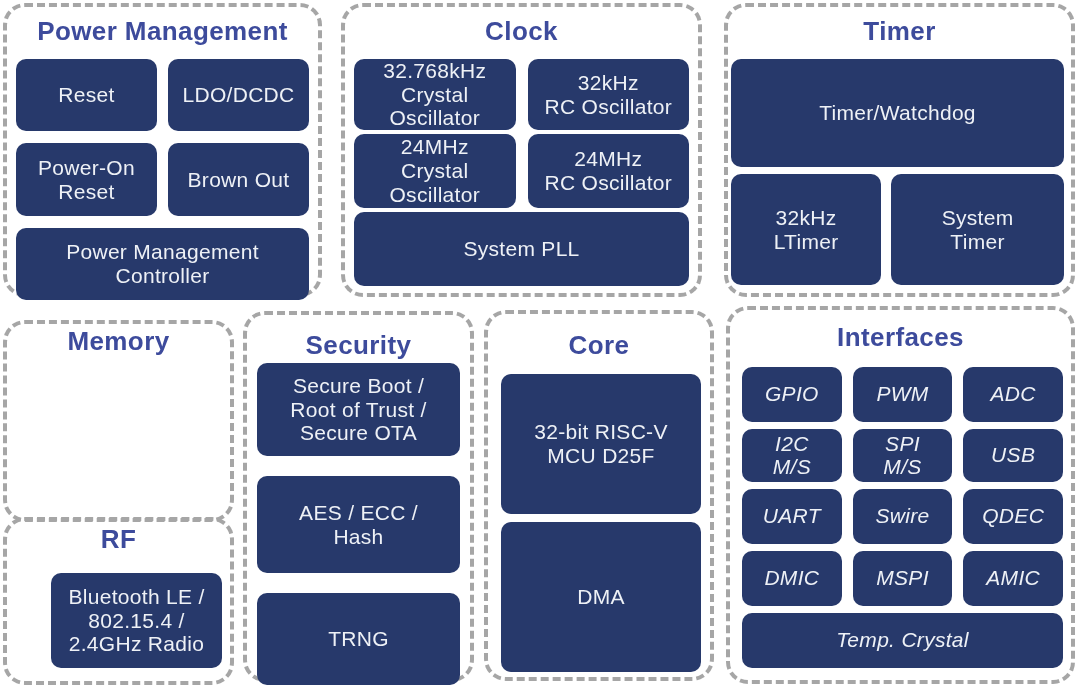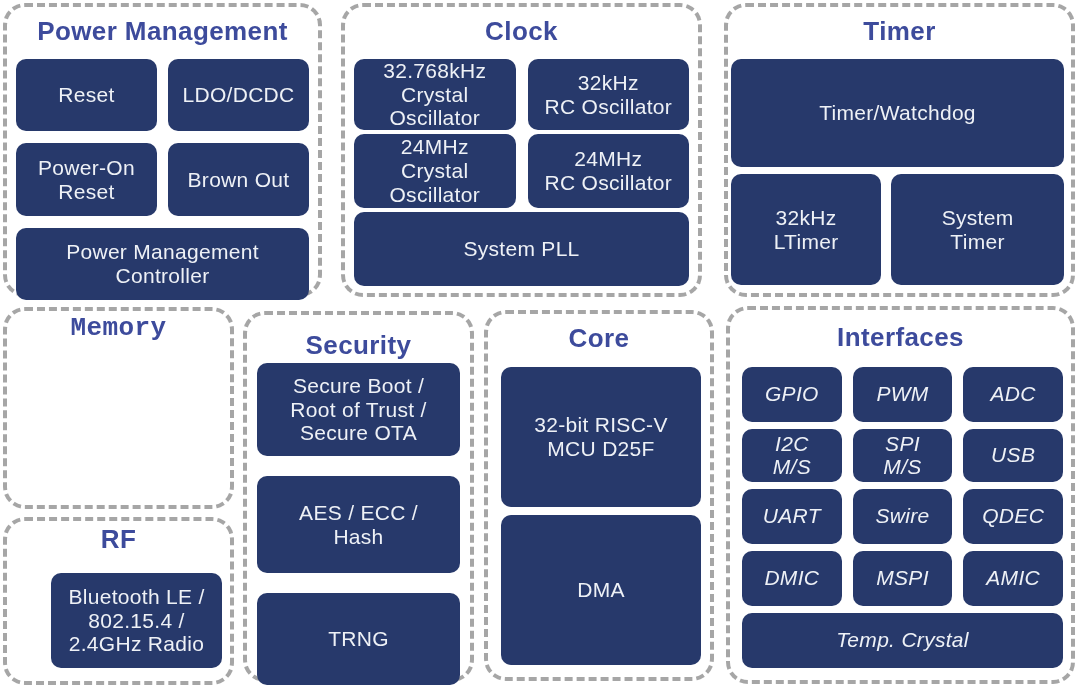--- a/index.html
+++ b/index.html
@@ -69,21 +69,21 @@
   .s-timer .section-title { margin-top: 9px; }
   .s-timer .grid {
     margin: 12px 7px 0 3px;
     grid-template-columns: 145fr 167fr;
     grid-template-rows: 108px 111px;
     gap: 7px 10px;
   }
   .s-timer .grid > .block:first-child { grid-column: 1 / -1; }
 
   
-  .s-memory { left: 3px; top: 307px; width: 231px; height: 202px; font-family: Liberation Mono, monospace; }
+  .s-memory { left: 3px; top: 320px; width: 231px; height: 202px; }
   .s-memory .section-title { margin-top: 2px; }
   .s-memory .grid {
     margin: 20px 8px 0 8px;
     grid-template-columns: 1fr;
     grid-template-rows: 60px 61px;
     gap: 4px;
   }
 
   
   .s-rf { left: 3px; top: 517px; width: 231px; height: 168px; }
@@ -100,21 +100,21 @@
   .s-security .section-title { margin-top: 15px; }
   .s-security .grid {
     margin: 2px 10px 0 10px;
     grid-template-columns: 1fr;
     grid-template-rows: 93px 97px 92px;
     gap: 20px;
   }
 
   
   .s-core { left: 484px; top: 310px; width: 230px; height: 371px; }
-  .s-core .section-title { margin-top: 9px; }
+  .s-core .section-title { margin-top: 16px; }
   .s-core .grid {
     margin: 13px 9px 0 13px;
     grid-template-columns: 1fr;
     grid-template-rows: 140px 150px;
     gap: 8px;
   }
 
   
   .s-interfaces { left: 726px; top: 306px; width: 349px; height: 378px; }
   .s-interfaces .section-title { margin-top: 12px; }

